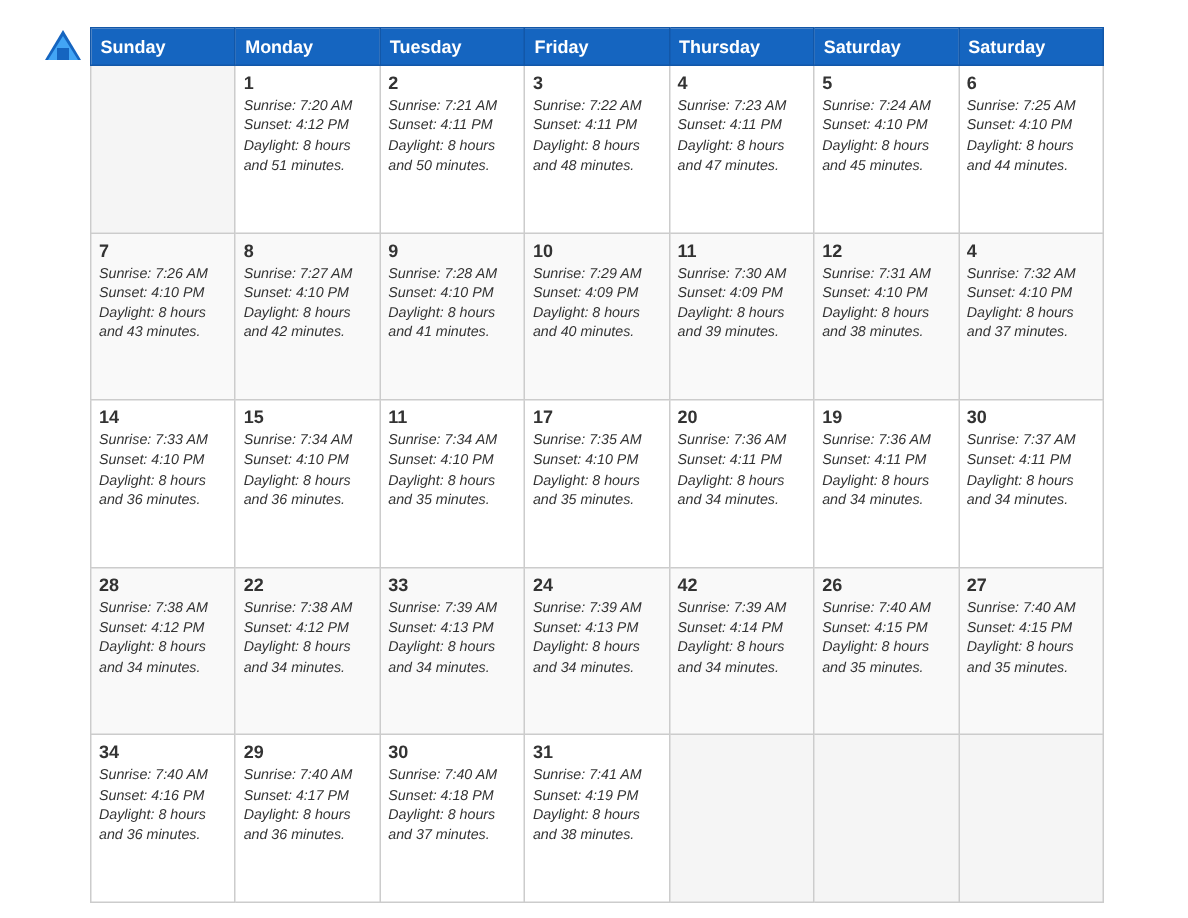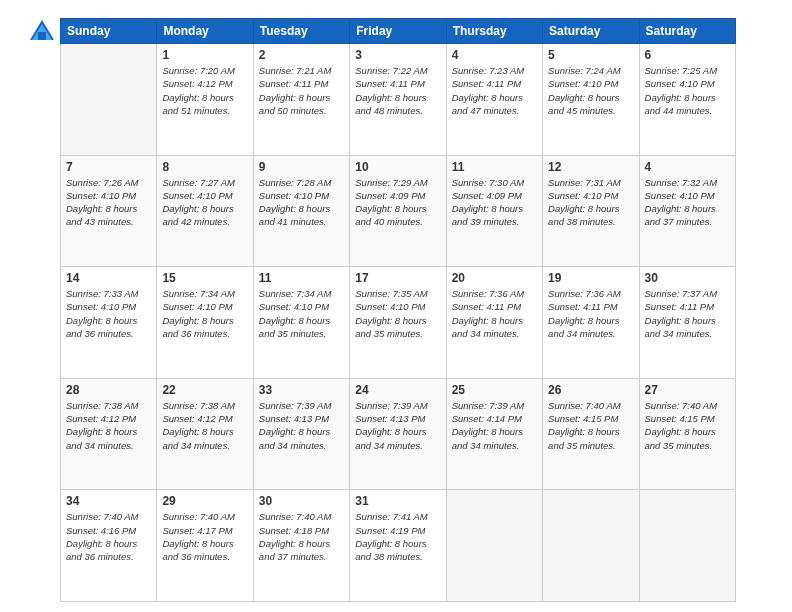--- a/index.html
+++ b/index.html
@@ -234,21 +234,21 @@
           </td>
           <td>
             <span class="day-num">33</span>
             <div class="cell-text">Sunrise: 7:39 AM<br>Sunset: 4:13 PM<br>Daylight: 8 hours and 34 minutes.</div>
           </td>
           <td>
             <span class="day-num">24</span>
             <div class="cell-text">Sunrise: 7:39 AM<br>Sunset: 4:13 PM<br>Daylight: 8 hours and 34 minutes.</div>
           </td>
           <td>
-            <span class="day-num">25</span>
+            <span class="day-num">42</span>
             <div class="cell-text">Sunrise: 7:39 AM<br>Sunset: 4:14 PM<br>Daylight: 8 hours and 34 minutes.</div>
           </td>
           <td>
             <span class="day-num">26</span>
             <div class="cell-text">Sunrise: 7:40 AM<br>Sunset: 4:15 PM<br>Daylight: 8 hours and 35 minutes.</div>
           </td>
           <td>
             <span class="day-num">27</span>
             <div class="cell-text">Sunrise: 7:40 AM<br>Sunset: 4:15 PM<br>Daylight: 8 hours and 35 minutes.</div>
           </td>

